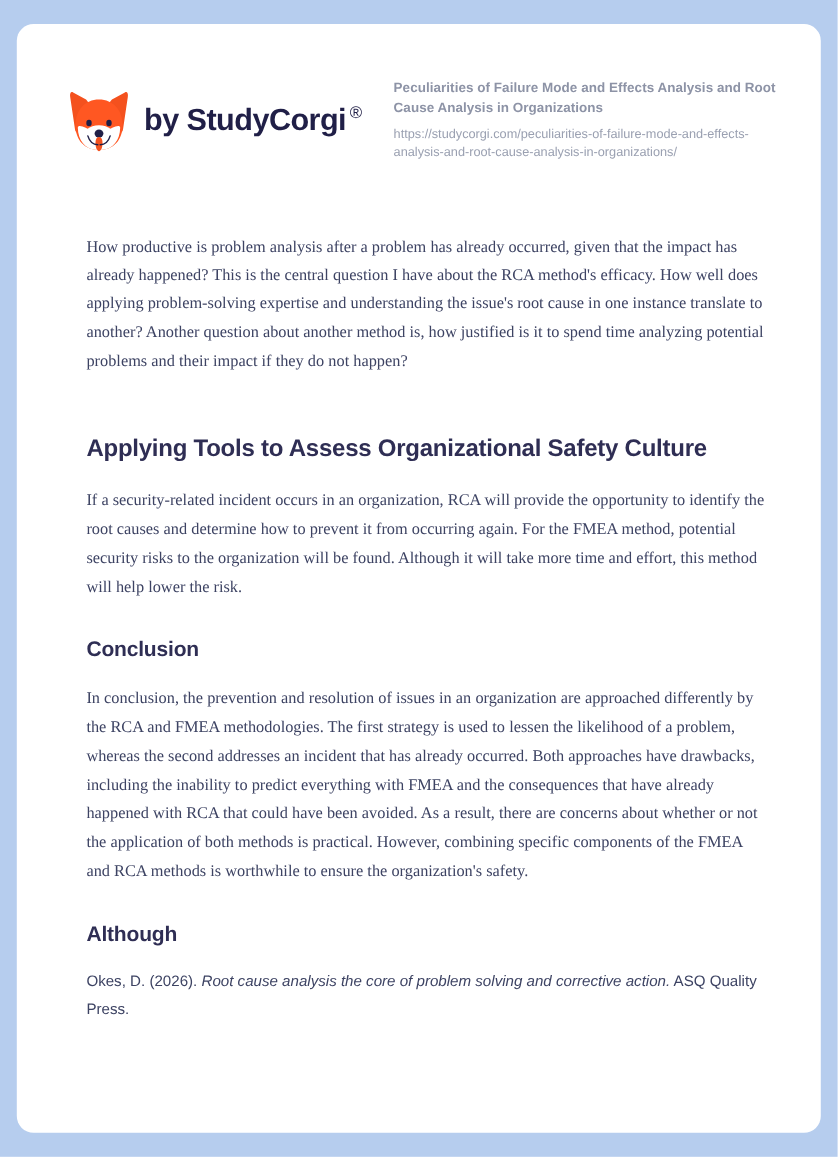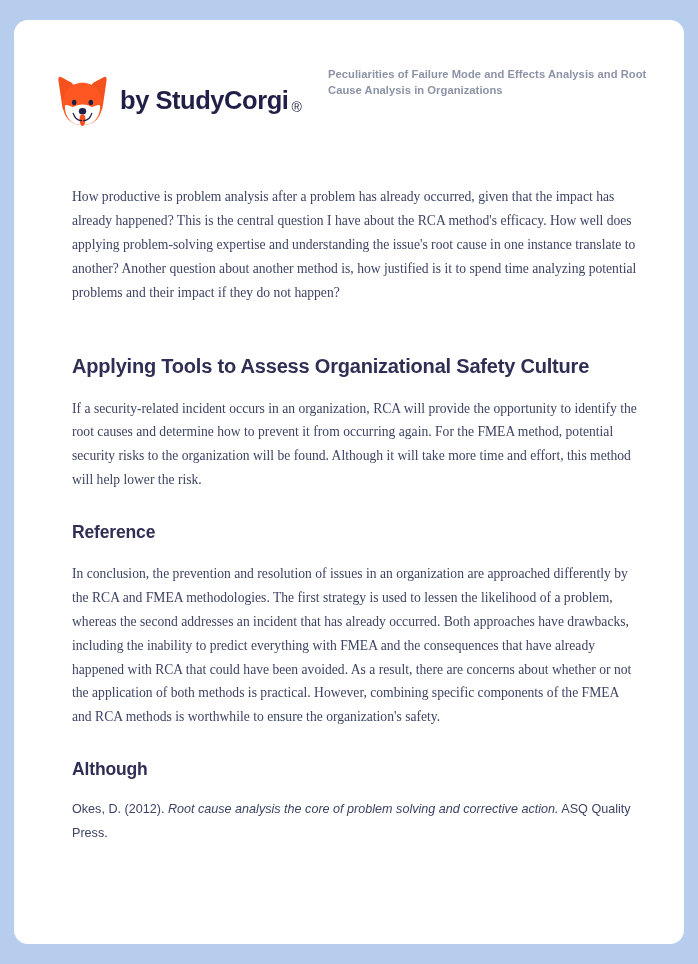--- a/index.html
+++ b/index.html
@@ -42,21 +42,21 @@
 
   .corgi-logo {
     width: 49px;
     height: 52px;
     flex: 0 0 auto;
     display: block;
   }
 
   .brand-wordmark {
     display: flex;
-    align-items: flex-end;
+    align-items: flex-start;
     margin-left: 13px;
   }
 
   .brand-text {
     font-size: 25.5px;
     font-weight: bold;
     color: #201f47;
     letter-spacing: -0.45px;
     line-height: 1;
     white-space: nowrap;
@@ -181,34 +181,35 @@
         <path d="M69 78 C66 88 60 93 52 93" stroke="#201f47" stroke-width="2.4" fill="none" stroke-linecap="round"></path>
       </svg>
       <div class="brand-wordmark">
         <span class="brand-text">by StudyCorgi</span>
         <span class="brand-reg">®</span>
       </div>
     </div>
 
     <div class="header-meta">
       <div class="header-title">Peculiarities of Failure Mode and Effects Analysis and Root Cause Analysis in Organizations</div>
+      <div class="header-url">https://studycorgi.com/peculiarities-of-failure-mode-and-effects-analysis-and-root-cause-analysis-in-organizations/</div>
     </div>
 
   </div>
 
   <div class="doc-body">
 
     <p class="para">How productive is problem analysis after a problem has already occurred, given that the impact has already happened? This is the central question I have about the RCA method's efficacy. How well does applying problem-solving expertise and understanding the issue's root cause in one instance translate to another? Another question about another method is, how justified is it to spend time analyzing potential problems and their impact if they do not happen?</p>
 
     <h2 class="section-title">Applying Tools to Assess Organizational Safety Culture</h2>
     <p class="para">If a security-related incident occurs in an organization, RCA will provide the opportunity to identify the root causes and determine how to prevent it from occurring again. For the FMEA method, potential security risks to the organization will be found. Although it will take more time and effort, this method will help lower the risk.</p>
 
-    <h3 class="section-title-sm">Reference</h3>
+    <h3 class="section-title-sm">Conclusion</h3>
     <p class="para">In conclusion, the prevention and resolution of issues in an organization are approached differently by the RCA and FMEA methodologies. The first strategy is used to lessen the likelihood of a problem, whereas the second addresses an incident that has already occurred. Both approaches have drawbacks, including the inability to predict everything with FMEA and the consequences that have already happened with RCA that could have been avoided. As a result, there are concerns about whether or not the application of both methods is practical. However, combining specific components of the FMEA and RCA methods is worthwhile to ensure the organization's safety.</p>
 
     <h3 class="section-title-sm">Although</h3>
     <div class="ref-list">
-      <p class="ref-entry"><span>Okes, D. (2012). </span><span class="ref-title">Root cause analysis the core of problem solving and corrective action.</span><span> ASQ Quality Press.</span></p>
+      <p class="ref-entry"><span>Okes, D. (2026). </span><span class="ref-title">Root cause analysis the core of problem solving and corrective action.</span><span> ASQ Quality Press.</span></p>
     </div>
 
   </div>
 
 </div>
 
 </body></html>

